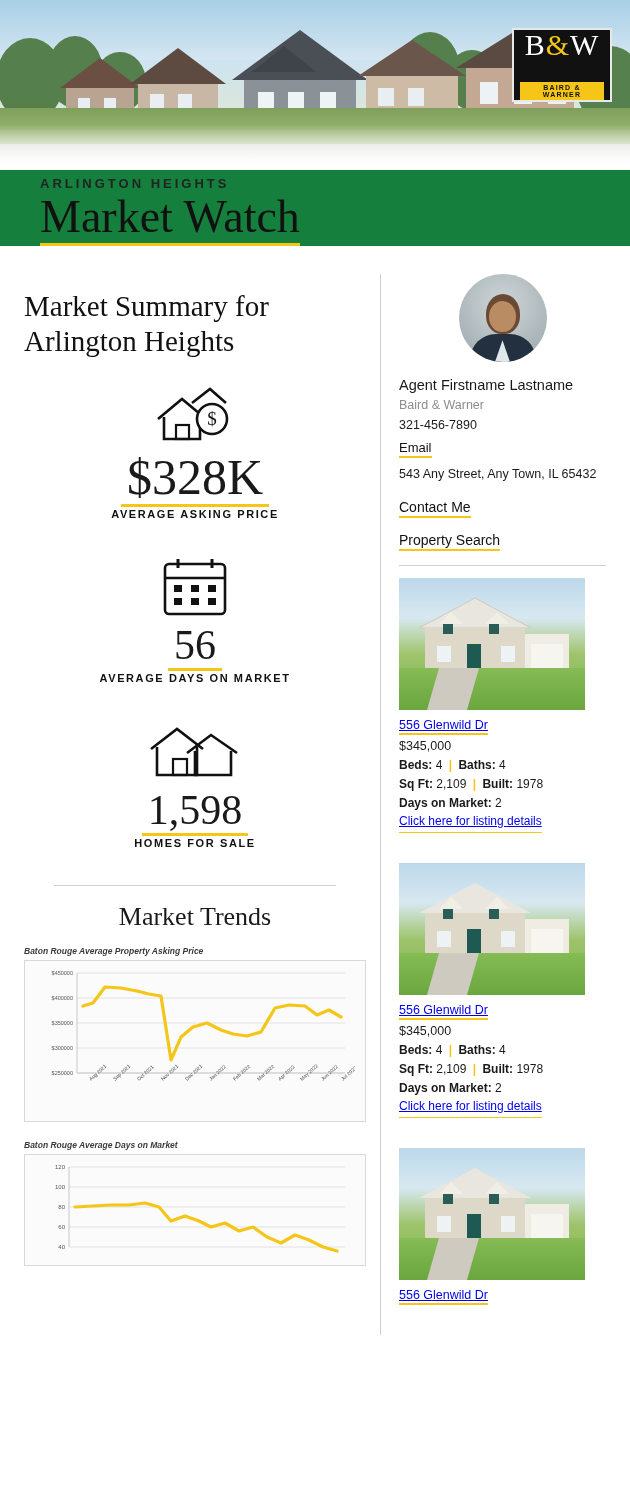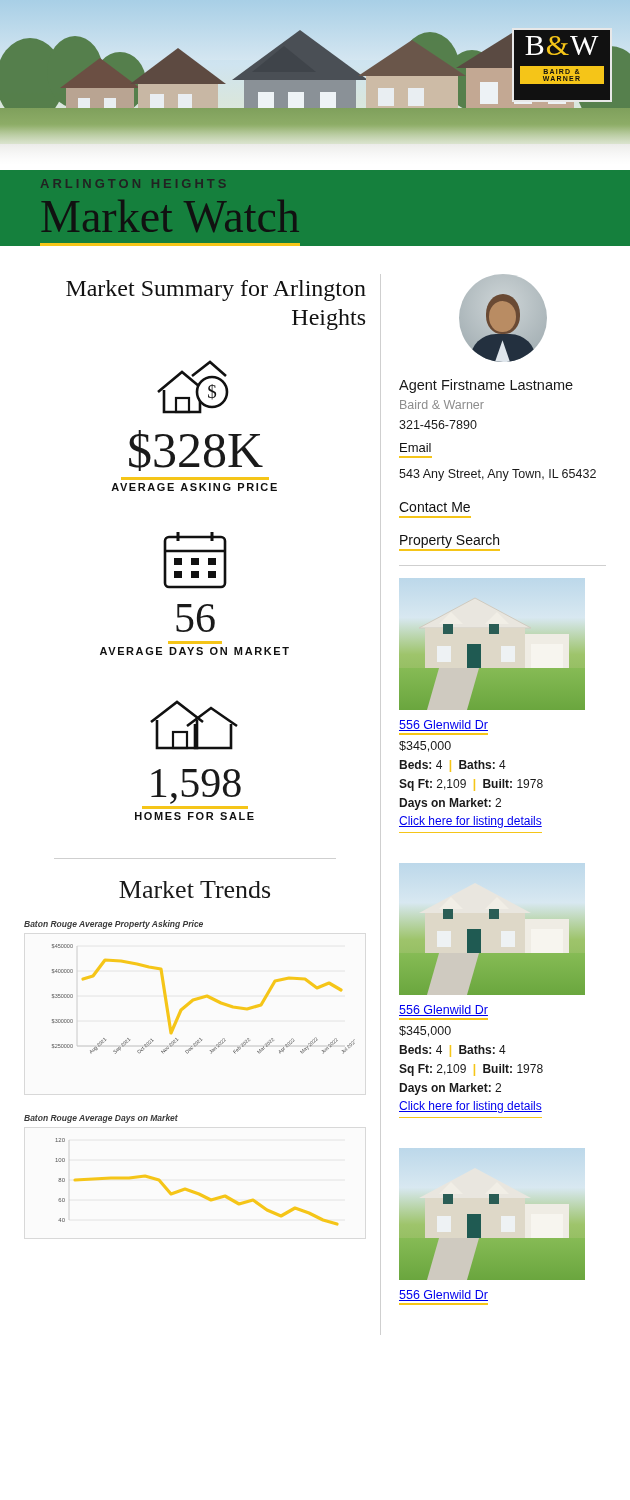--- a/index.html
+++ b/index.html
@@ -30,21 +30,21 @@
           background: linear-gradient(to bottom, #d8d8d4, #efefec); }
   .hero-fade { position:absolute; left:0; bottom:0; width:630px; height:46px;
                background: linear-gradient(to bottom, rgba(255,255,255,0), #ffffff 88%); }
 
   .logo {
     position: absolute;
     right: 18px; top: 28px;
     width: 100px; height: 74px;
     background: #111;
     border: 2px solid #e8e8e8;
-    display: flex; flex-direction: column; align-items: center; justify-content: flex-start;
+    display: flex; flex-direction: column; align-items: center; justify-content: space-between;
   }
   .logo .bw {
     font-family: "Liberation Serif", serif;
     font-size: 30px; letter-spacing: 1px; line-height: 1;
     margin-bottom: 6px;
   }
   .logo .bw .w { color: #fff; }
   .logo .bw .amp { color: #f5c518; }
   .logo .bar {
     background: #f5c518; color: #111;
@@ -66,22 +66,23 @@
     padding-bottom: 2px;
   }
 
   
   .columns { display: flex; padding: 28px 24px 0 24px; }
   .col-left { width: 356px; padding-right: 14px; }
   .col-right { width: 226px; padding-left: 18px; border-left: 1px solid #cfcfcf; }
 
   .summary-head {
     font-family: "Liberation Serif", serif;
-    font-size: 24px; line-height: 1.18; text-align: right; color:#111;
+    font-size: 29px; line-height: 1.18; text-align: left; color:#111;
     margin-bottom: 26px;
+    margin-top: 15px;
   }
 
   .stat { text-align:center; margin-bottom: 34px; }
   .stat .icon { height: 62px; display:flex; align-items:center; justify-content:center; margin-bottom: 6px; }
   .stat .value {
     font-family: "Liberation Serif", serif;
     font-size: 50px; line-height: 1; display:inline-block;
     border-bottom: 3px solid #f5c518; padding: 0 6px 2px 6px;
   }
   .stat .value.small { font-size: 42px; }

